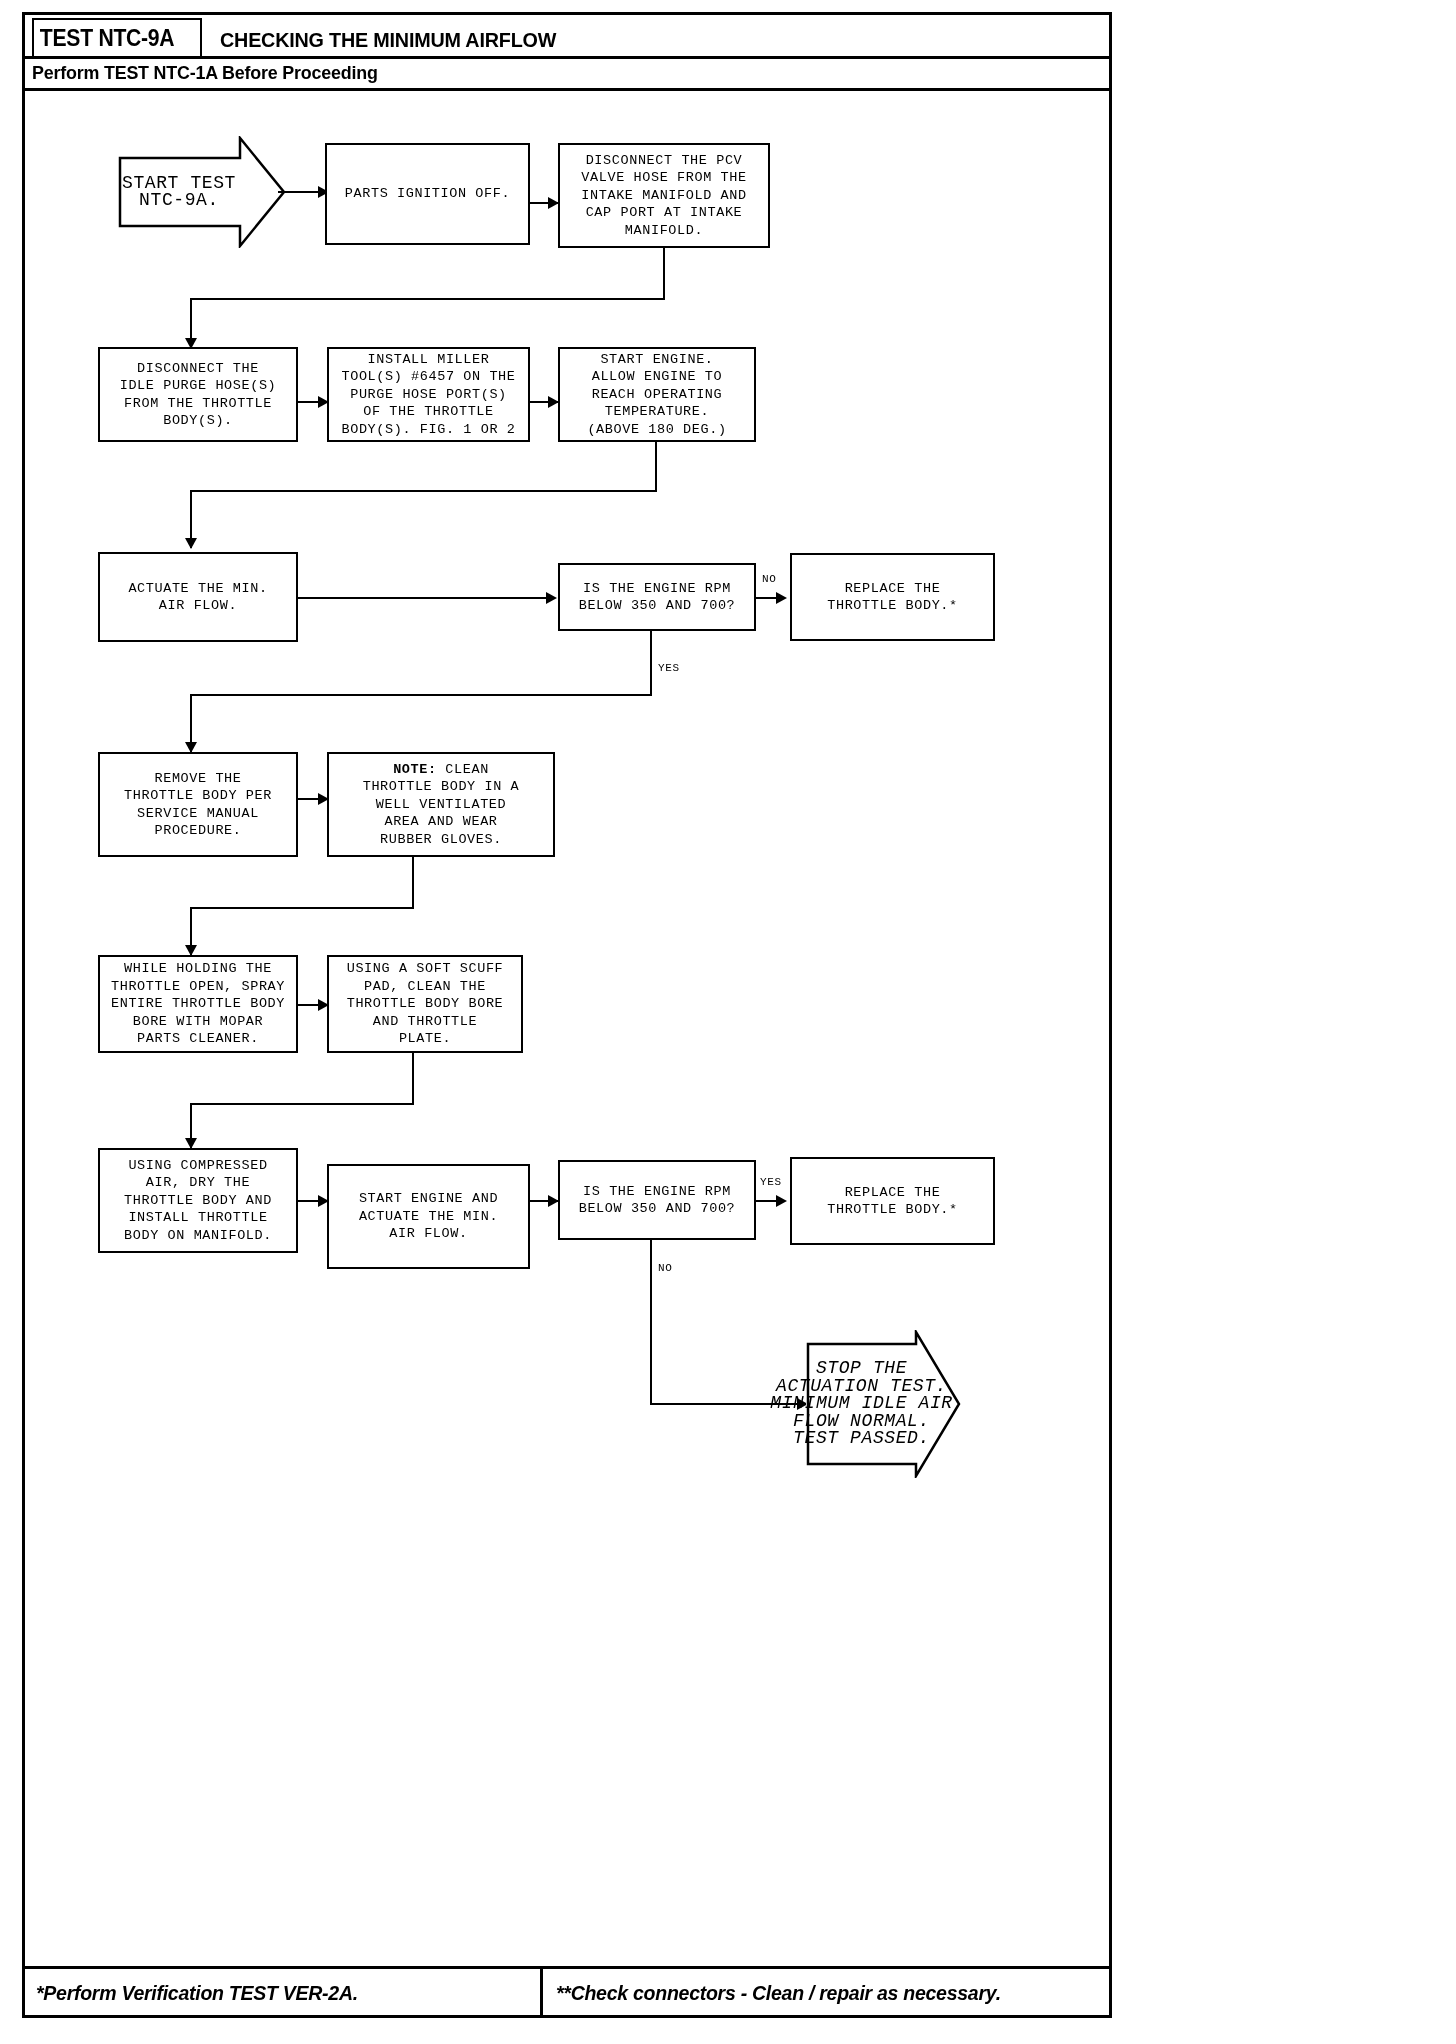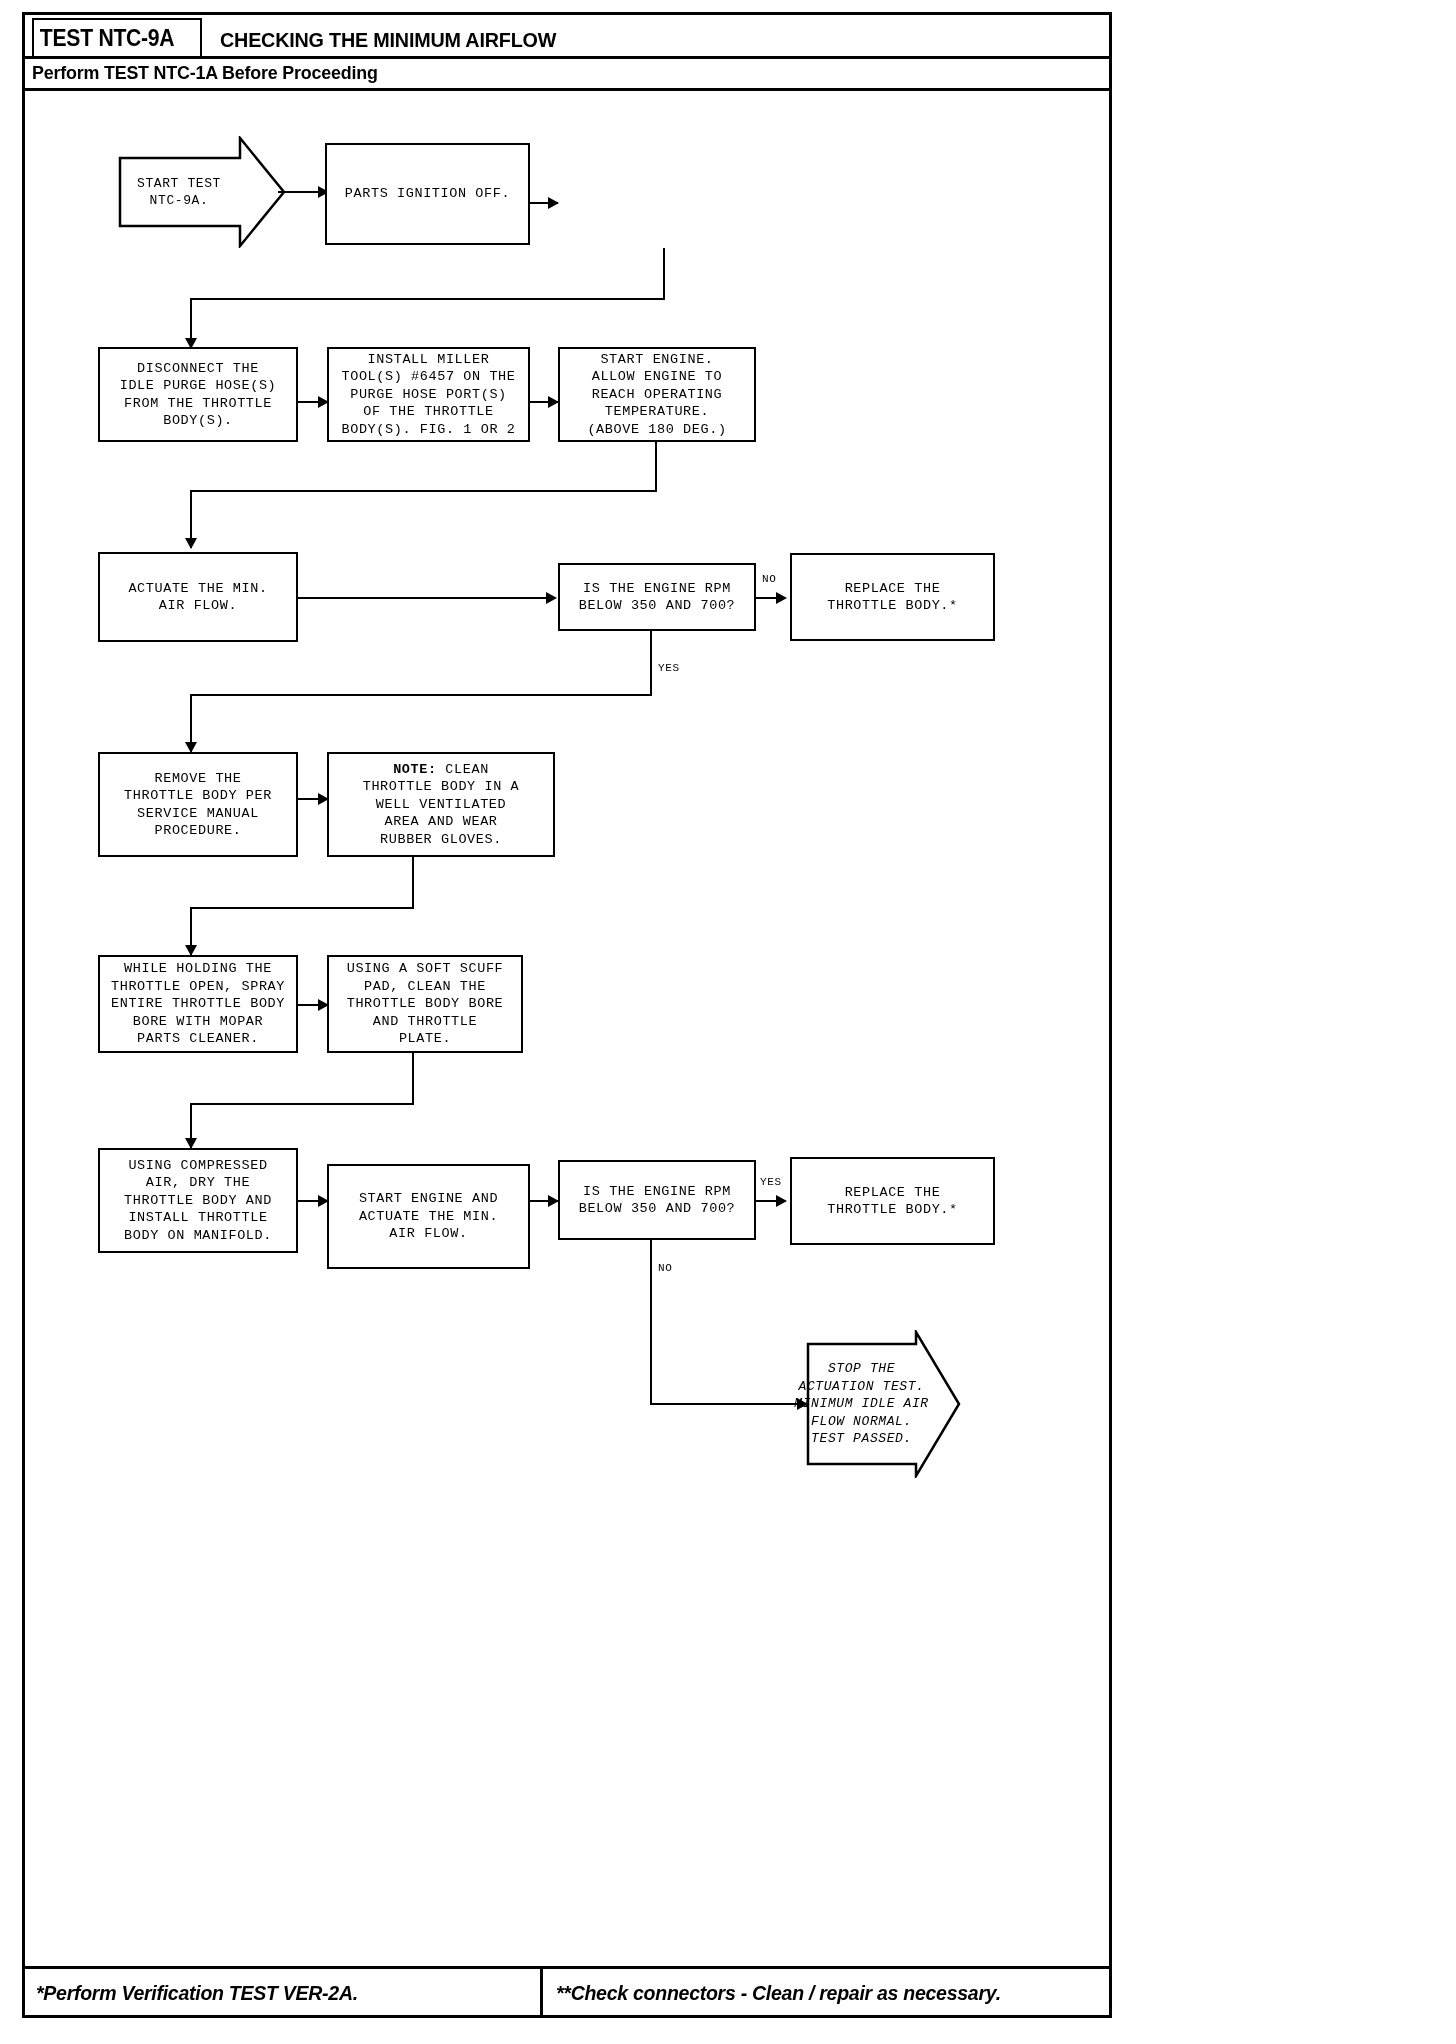--- a/index.html
+++ b/index.html
@@ -178,21 +178,21 @@
     position: absolute;
     left: 0;
     top: 0;
     width: 100%;
     height: 100%;
     display: flex;
     align-items: center;
     justify-content: center;
     text-align: center;
     font-family: "Liberation Mono", "DejaVu Sans Mono", monospace;
-    font-size: 13px;
+    font-size: 18px;
     line-height: 17.5px;
     letter-spacing: 0.6px;
     white-space: pre;
     font-weight: 500;
     pointer-events: none;
   }
   .term.start .label { padding-right: 46px; box-sizing: border-box; }
   .term.stop  .label { padding-right: 44px; box-sizing: border-box; font-style: italic; }
 
   
@@ -257,20 +257,27 @@
   <div class="ln lnh" style="left:278px; top:191px; width:42px;"></div>
   <div class="arr arr-r" style="left:318px; top:186px;"></div>
 
   <div class="node" style="left:325px; top:143px; width:205px; height:102px;">
     <div class="txt">PARTS IGNITION OFF.</div>
   </div>
 
   <div class="ln lnh" style="left:530px; top:202px; width:28px;"></div>
   <div class="arr arr-r" style="left:548px; top:197px;"></div>
 
+  <div class="node" style="left:558px; top:143px; width:212px; height:105px;">
+    <div class="txt">DISCONNECT THE PCV
+VALVE HOSE FROM THE
+INTAKE MANIFOLD AND
+CAP PORT AT INTAKE
+MANIFOLD.</div>
+  </div>
 
   <div class="ln lnv" style="left:663px; top:248px; width:2px; height:52px;"></div>
   <div class="ln lnh" style="left:190px; top:298px; width:475px;"></div>
   <div class="ln lnv" style="left:190px; top:298px; width:2px; height:50px;"></div>
   <div class="arr arr-d" style="left:185px; top:338px;"></div>
 
   <div class="node" style="left:98px; top:347px; width:200px; height:95px;">
     <div class="txt">DISCONNECT THE
 IDLE PURGE HOSE(S)
 FROM THE THROTTLE

